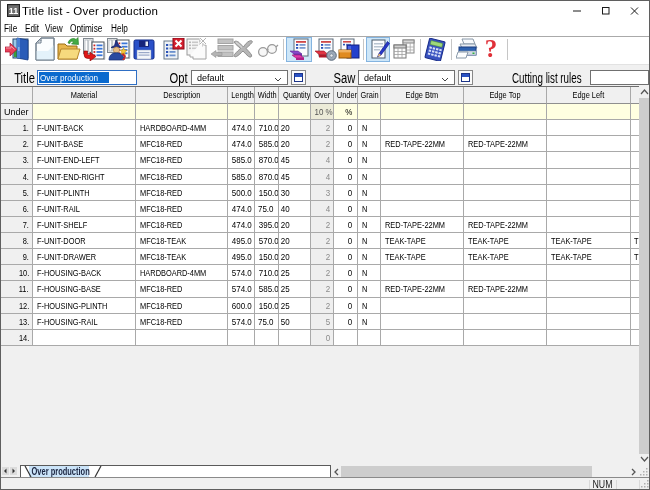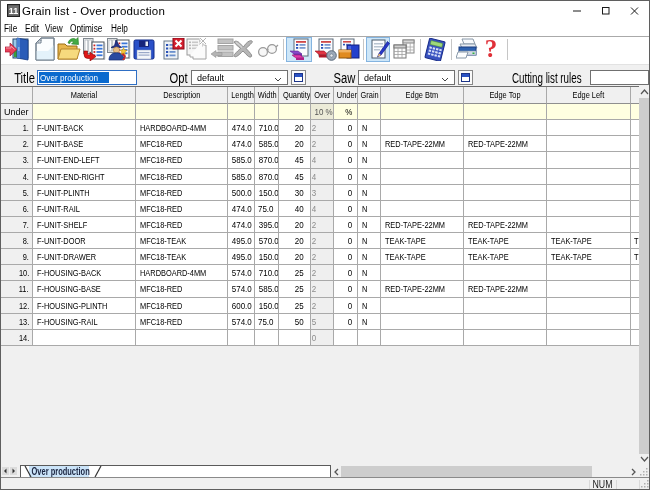--- a/index.html
+++ b/index.html
@@ -9,42 +9,42 @@
 .c { border-right:1px solid #a9a9a9; border-bottom:1px solid #a9a9a9; font-size:9.5px; color:#000; line-height:15px; white-space:nowrap; overflow:hidden; }
 .c .t { display:inline-block; transform:scaleX(0.78); }
 .c.h { background:#f0f0f0; text-align:center; line-height:16px; border-bottom:1px solid #8f8f8f; }
 .c.h .t { transform-origin:center; }
 .c.rh { background:#f0f0f0; text-align:right; padding-right:3px; }
 .c.rh .t { transform-origin:right; }
 .c.rh.gl { text-align:left; padding-left:3px; padding-right:0; }
 .c.rh.gl .t { transform-origin:left; transform:scaleX(0.95); }
 .c.l { text-align:left; padding-left:4px; }
 .c.l .t { transform-origin:left; }
-.c.r { text-align:right; padding-right:6px; }
+.c.r { text-align:right; padding-right:21px; }
 .c.r .t { transform-origin:right; transform:scaleX(0.84); }
 .c.u { padding-right:5px; }
-.c.ov { background:#efefef; color:#8a8a8a; text-align:right; padding-right:17px; }
+.c.ov { background:#efefef; color:#8a8a8a; text-align:right; padding-right:3px; }
 .c.ov .t { transform-origin:right; transform:scaleX(0.84); }
 .c.g { background:#ffffe1; }
 .c.gov { background:#ecebd8; color:#555; }
 .c.sl { padding-left:3px; }
 .lbl { position:absolute; font-size:14px; color:#000; line-height:13px; }
 .lbl .t { display:inline-block; transform:scaleX(0.8); transform-origin:right; }
 .mi { position:absolute; top:2px; font-size:10px; }
 .mi .t { display:inline-block; transform:scaleX(0.82); transform-origin:left; }
 </style></head>
 <body>
 <div id="win">
   <div id="frame"></div>
   <svg class="abs" style="left:7px;top:4px" width="13" height="13">
       <rect x="0.5" y="0.5" width="12" height="12" fill="#555" stroke="#222"></rect>
       <rect x="1.5" y="1.5" width="10" height="10" fill="#6e6e6e"></rect>
       <text x="6.5" y="10" font-size="9" font-weight="bold" fill="#fff" text-anchor="middle" font-family="Liberation Sans">11</text>
     </svg>
-  <div class="abs" style="left:22px;top:5px;font-size:11.5px;letter-spacing:0.2px;color:#000">Grain list - Over production</div>
+  <div class="abs" style="left:22px;top:5px;font-size:11.5px;letter-spacing:0.2px;color:#000">Title list - Over production</div>
   <svg class="abs" style="left:570px;top:4px" width="72" height="14">
     <line x1="3" y1="7" x2="11" y2="7" stroke="#1a1a1a" stroke-width="1"></line>
     <rect x="32.5" y="3.5" width="6.5" height="6.5" fill="none" stroke="#1a1a1a" stroke-width="1"></rect>
     <path d="M61,3.5 L68,10.5 M68,3.5 L61,10.5" stroke="#1a1a1a" stroke-width="1"></path>
   </svg>
   <div class="abs" style="left:0;top:21px;width:650px;height:16px;background:#fff;border-bottom:1px solid #aaa">
     <span class="mi" style="left:4px"><span class="t">File</span></span>
     <span class="mi" style="left:25px"><span class="t">Edit</span></span>
     <span class="mi" style="left:45px"><span class="t">View</span></span>
     <span class="mi" style="left:70px"><span class="t">Optimise</span></span>

